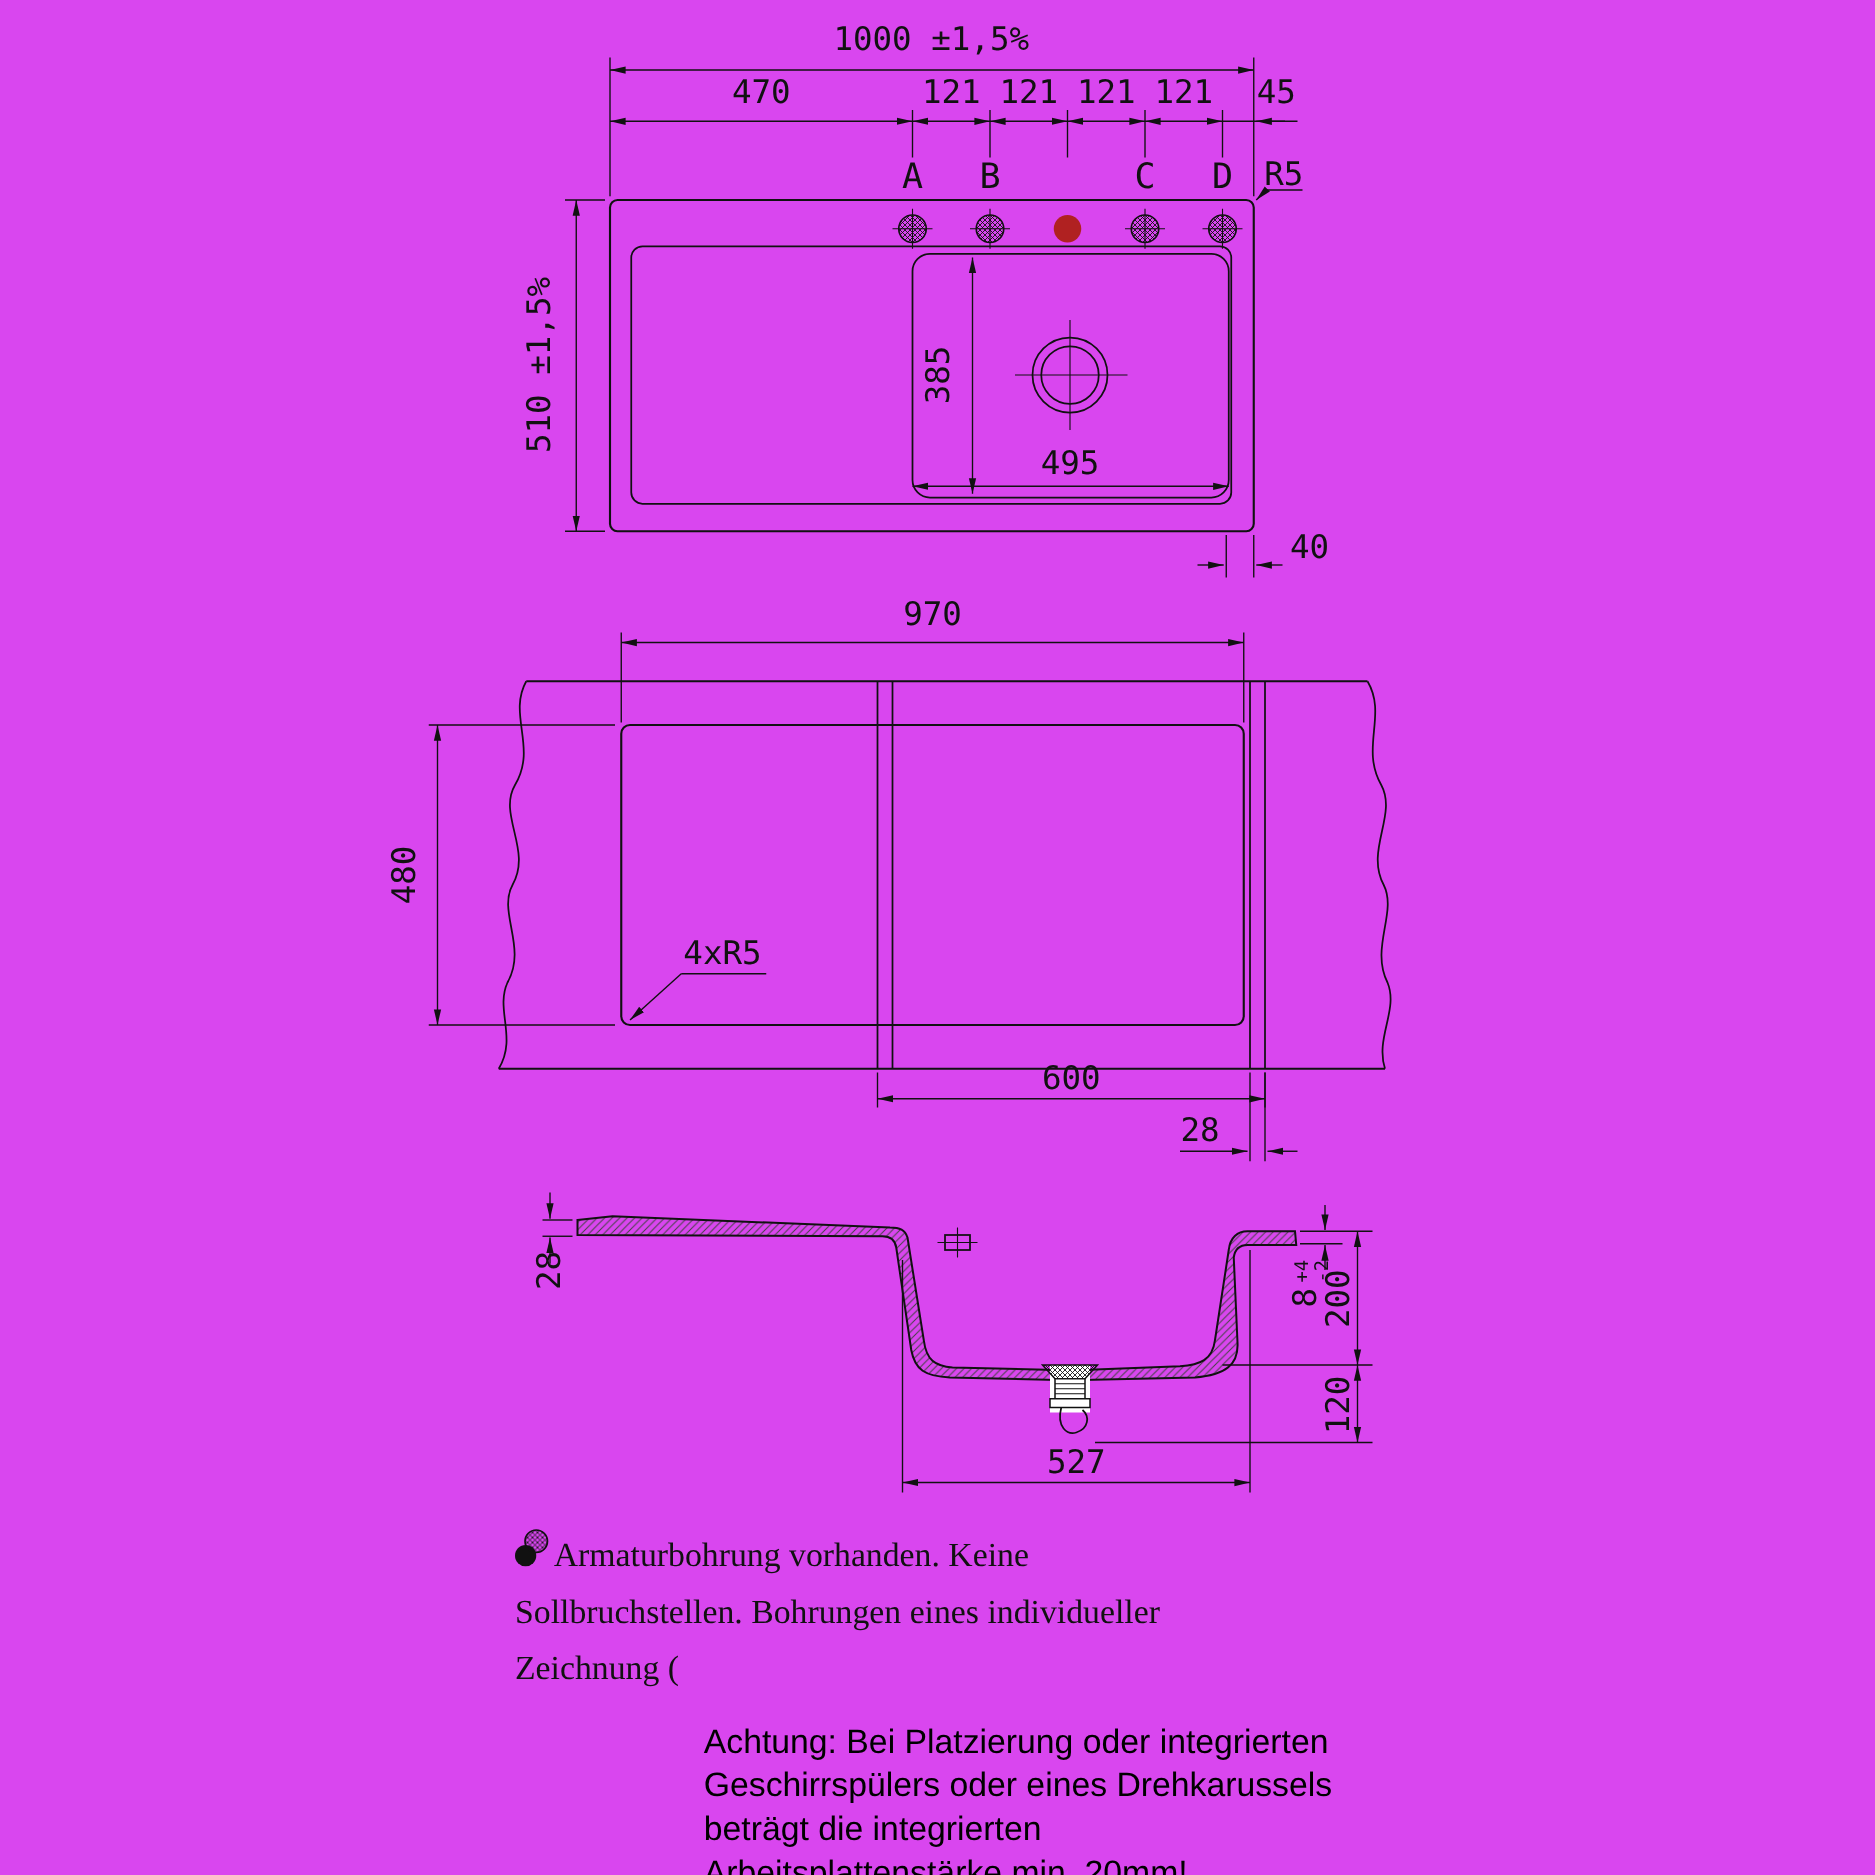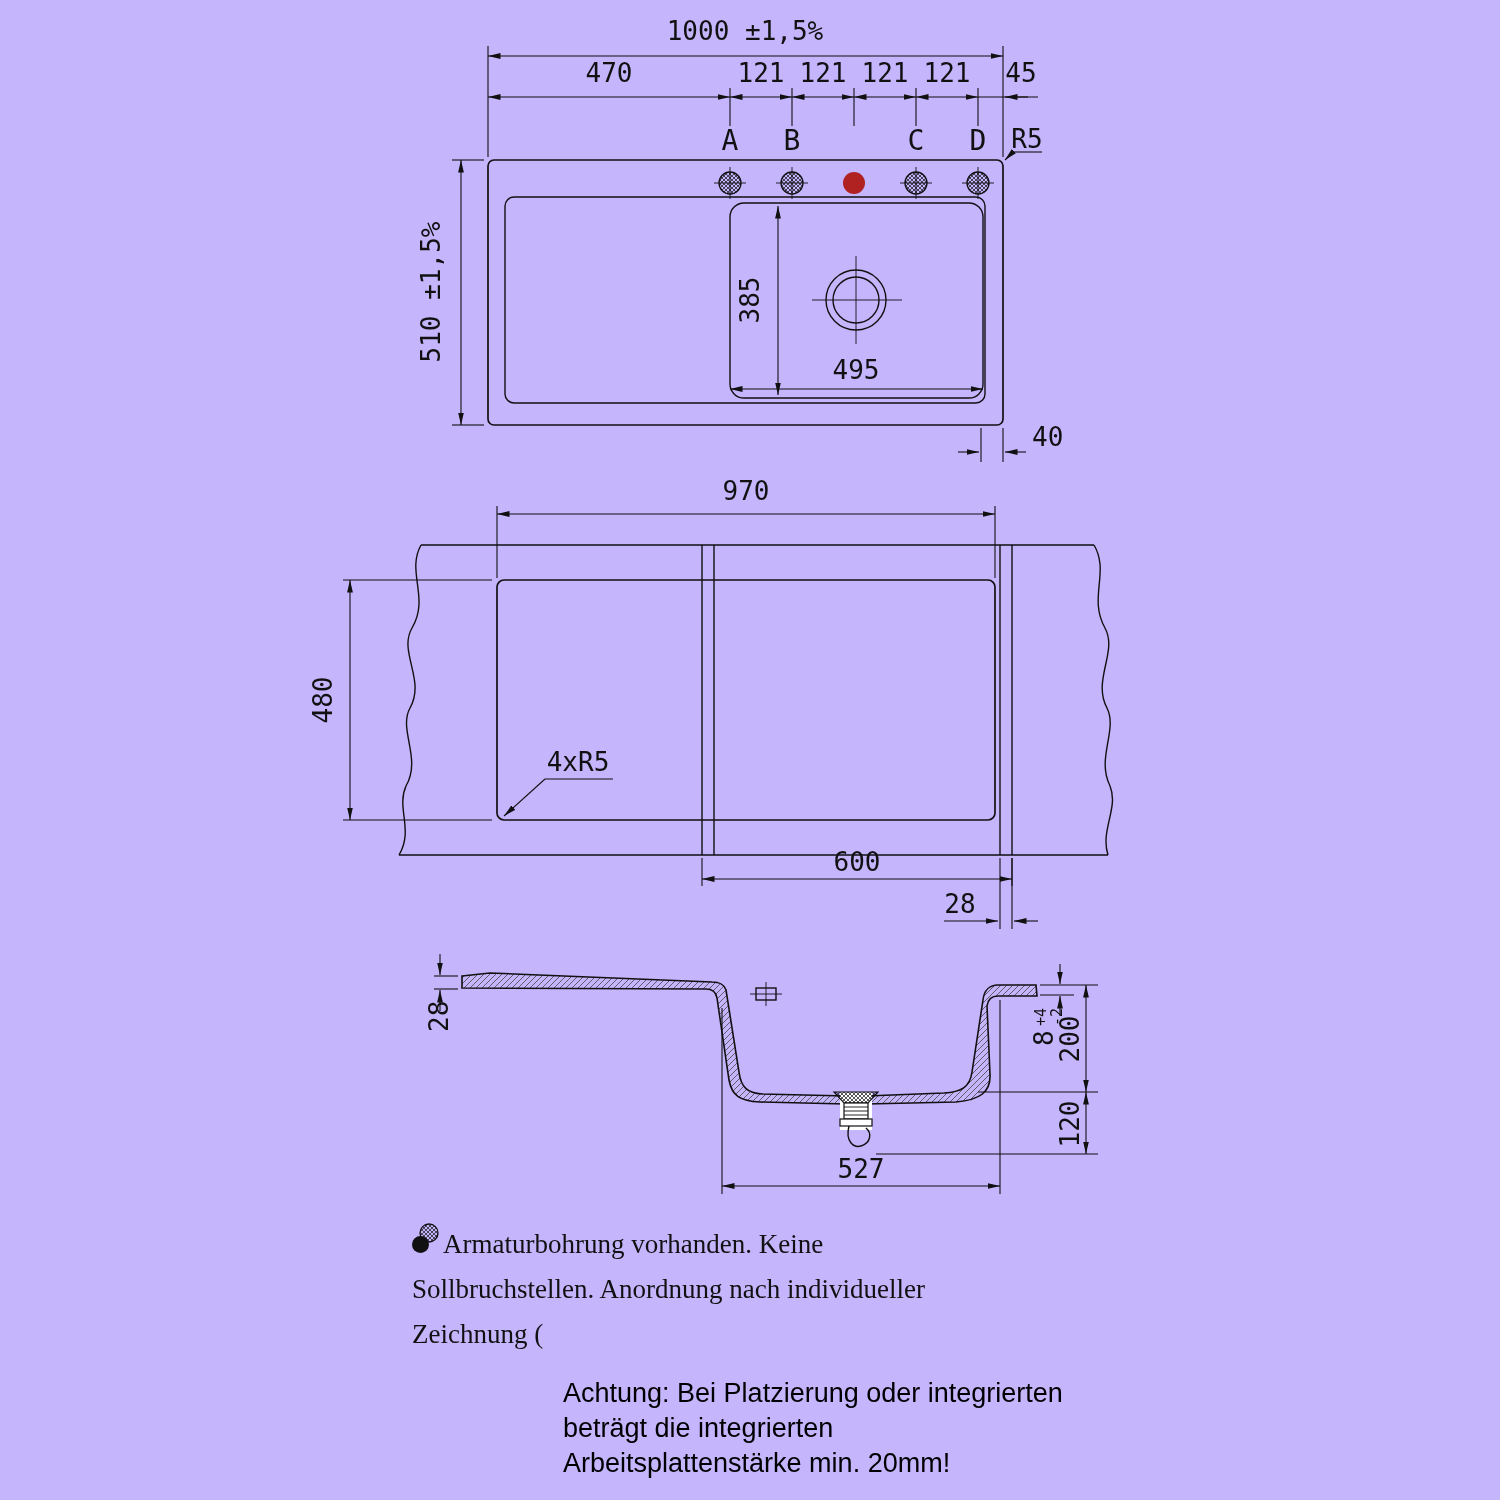--- a/index.html
+++ b/index.html
@@ -1,16 +1,16 @@
 <!DOCTYPE html>
 <html><head>
 <meta charset="utf-8">
 <style>
   html,body{margin:0;padding:0;background:#fff;}
-  .page{position:relative;width:1500px;height:1500px;background:#c4b5fd;overflow:hidden;
+  .page{position:relative;width:1500px;height:1500px;background:#d946ef;overflow:hidden;
         font-family:"DejaVu Sans Mono",monospace;color:#111;}
   svg{position:absolute;left:0;top:0;}
   svg text{font-family:"DejaVu Sans Mono",monospace;font-size:26px;fill:#111;}
   svg text.letter{font-size:28px;}
   svg text.tol{font-size:15px;}
   .obj{stroke:#111;stroke-width:1.7;fill:none;}
   .obj2{stroke:#111;stroke-width:1.4;fill:none;}
   .thin{stroke:#111;stroke-width:1.1;fill:none;}
   .tick{stroke:#111;stroke-width:0.9;fill:none;}
   .notes{position:absolute;left:412px;top:1222px;width:780px;
@@ -271,29 +271,30 @@
     </g>
   </g>
 </svg>
 
 <div class="notes">
   <div class="note-line">
     <span class="dot"></span>
     <span>Armaturbohrung vorhanden. Keine</span>
   </div>
   <div class="note-line">
-    <span>Sollbruchstellen. Anordnung nach individueller</span>
+    <span>Sollbruchstellen. Bohrungen eines individueller</span>
   </div>
   <div class="note-line">
     <span>Zeichnung (</span>
     <svg class="sym" width="22" height="22" viewBox="0 0 22 22">
       <circle cx="11" cy="11" r="9" fill="url(#holehatch)" stroke="#111" stroke-width="1.3"></circle>
     </svg>
   </div>
 </div>
 
 <div class="warning">
   <div>Achtung: Bei Platzierung oder integrierten</div>
+  <div>Geschirrspülers oder eines Drehkarussels</div>
   <div>beträgt die integrierten</div>
   <div>Arbeitsplattenstärke min. 20mm!</div>
 </div>
 
 </div>
 
 </body></html>

